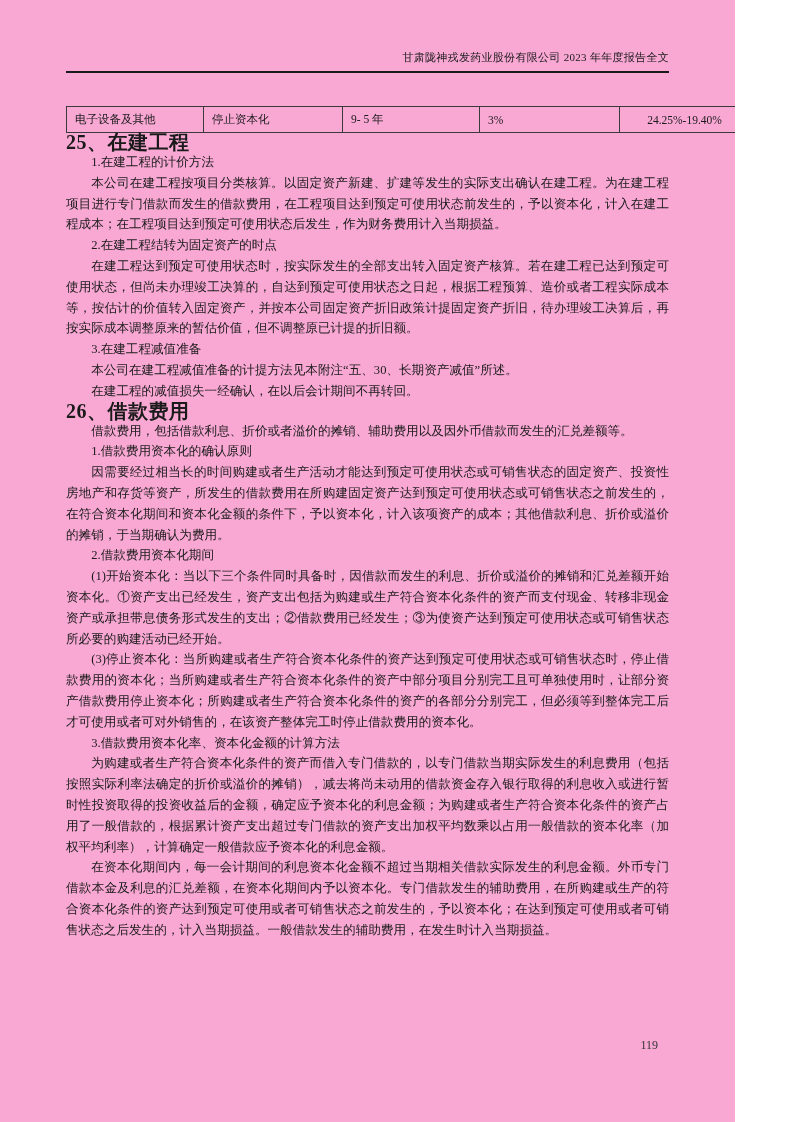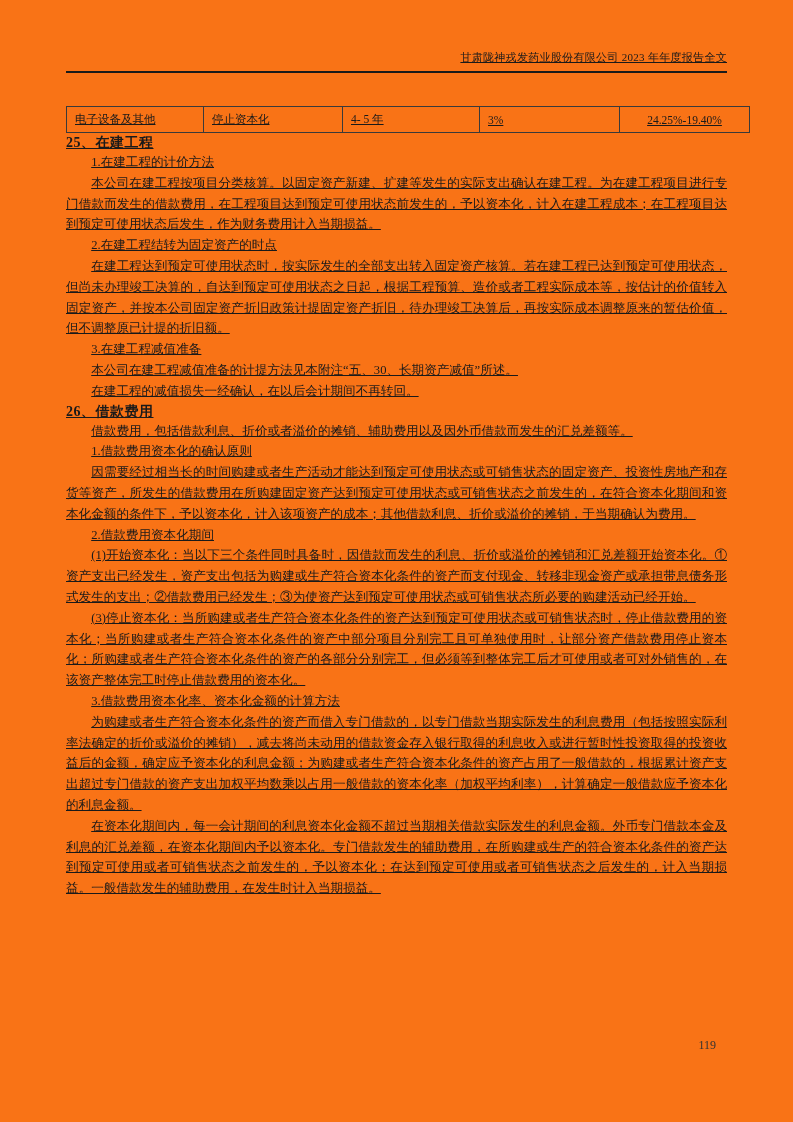--- a/index.html
+++ b/index.html
@@ -2,29 +2,28 @@
 <html><head>
 <meta charset="utf-8">
 <style>
   html, body {
     margin: 0;
     padding: 0;
     background: #ffffff;
   }
   .page {
     position: relative;
-    width: 793px;
+    width: 735px;
     height: 1122px;
-    background: #f97316;
+    background: #f9a8d4;
     color: #1a1a1a;
     font-family: "Liberation Serif", "DejaVu Serif", serif;
     box-sizing: border-box;
     padding: 50px 66px 0 66px;
     overflow: hidden;
-    text-decoration: underline;
   }
   .doc-header {
     text-align: right;
     font-size: 11px;
     line-height: 14px;
     padding-bottom: 7px;
     border-bottom: 2.5px solid #1a1a1a;
     letter-spacing: 0.3px;
   }
   table.asset-table {
@@ -45,21 +44,21 @@
   table.asset-table td.center {
     text-align: center;
     padding-left: 0;
   }
   .col1 { width: 128px; }
   .col2 { width: 130px; }
   .col3 { width: 128px; }
   .col4 { width: 131px; }
   .col5 { width: 129px; }
   h2.section-heading {
-    font-size: 14px;
+    font-size: 20px;
     line-height: 19px;
     font-weight: bold;
     margin: 0;
     letter-spacing: 0.5px;
   }
   .h-25 { margin-top: 22px; }
   .h-26 { margin-top: 26px; }
   .section-body { }
   .section-body p {
     margin: 0;
@@ -83,21 +82,21 @@
 
   <div class="doc-header">
     <span>甘肃陇神戎发药业股份有限公司 2023 年年度报告全文</span>
   </div>
 
   <table class="asset-table">
     <tbody>
       <tr>
         <td class="col1">电子设备及其他</td>
         <td class="col2">停止资本化</td>
-        <td class="col3">4- 5 年</td>
+        <td class="col3">9- 5 年</td>
         <td class="col4">3%</td>
         <td class="col5 center">24.25%-19.40%</td>
       </tr>
     </tbody>
   </table>
 
   <h2 class="section-heading h-25">25、在建工程</h2>
   <div class="section-body">
     <p>1.在建工程的计价方法</p>
     <p>本公司在建工程按项目分类核算。以固定资产新建、扩建等发生的实际支出确认在建工程。为在建工程项目进行专门借款而发生的借款费用，在工程项目达到预定可使用状态前发生的，予以资本化，计入在建工程成本；在工程项目达到预定可使用状态后发生，作为财务费用计入当期损益。</p>

